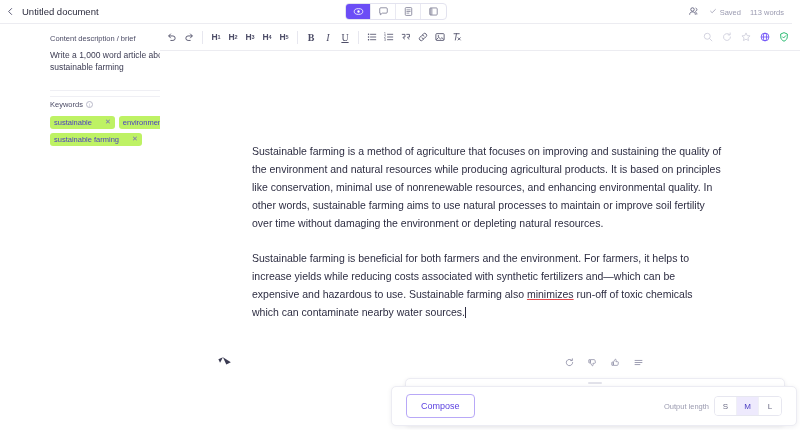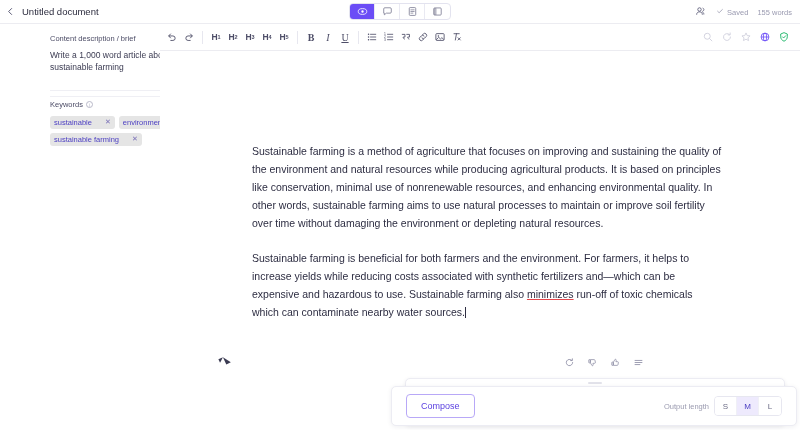--- a/index.html
+++ b/index.html
@@ -11,21 +11,21 @@
     overflow: hidden;
   }
   #app {
     position: relative;
     width: 800px; height: 430px;
     background: #ffffff;
   }
 
   
   .topbar {
-    position: absolute; top: 0; left: 0; right: 0; height: 24px;
+    position: absolute; top: 0; left: 0; right: 8px; height: 24px;
     background: #ffffff;
     border-bottom: 1px solid #ececf1;
     display: flex; align-items: center;
   }
   .back-arrow {
     width: 20px; height: 24px;
     display: flex; align-items: center; justify-content: center;
     color: #4a4a68; font-size: 11px;
     cursor: pointer;
   }
@@ -90,21 +90,21 @@
   .field-value {
     font-size: 8.5px; color: #3b3b52; line-height: 1.45;
     margin-top: 6px; min-height: 12px;
   }
   .counter {
     font-size: 6.5px; color: #b4b4c4; text-align: right; margin-top: 4px;
   }
   .divider { height: 1px; background: #efeff4; margin: 5px 0 3px 0; }
   .chips { display: flex; flex-wrap: wrap; gap: 4px; margin-top: 7px; }
   .chip {
-    background: #e5e5e5; color: #4b3ec2;
+    background: #bef264; color: #4b3ec2;
     border-radius: 3px; padding: 2px 4px;
     font-size: 7.5px; display: flex; align-items: center; gap: 13px;
   }
   .chip .x { color: #7a70b8; font-size: 7px; cursor: pointer; }
 
   
   .editor-wrap {
     position: absolute; top: 24px; left: 160px; right: 0; bottom: 0;
     background: #fff;
   }
@@ -282,21 +282,21 @@
           </svg>
       </div>
       <div class="saved-wrap">
         <span>
           <svg width="8" height="8" viewBox="0 0 12 12" fill="none">
               <path d="M2.4 6.3l2.3 2.3L9.6 3.7" stroke="#9a9ab0" stroke-width="1.2" stroke-linecap="round" stroke-linejoin="round"></path>
             </svg>
         </span>
         <span>Saved</span>
       </div>
-      <div class="credits">155 words</div>
+      <div class="credits">113 words</div>
     </div>
   </div>
 
   <div class="leftpanel">
 
     <div>
       <div class="field-head">
         <div class="field-label">
           <span>Content description / brief</span>
         </div>

